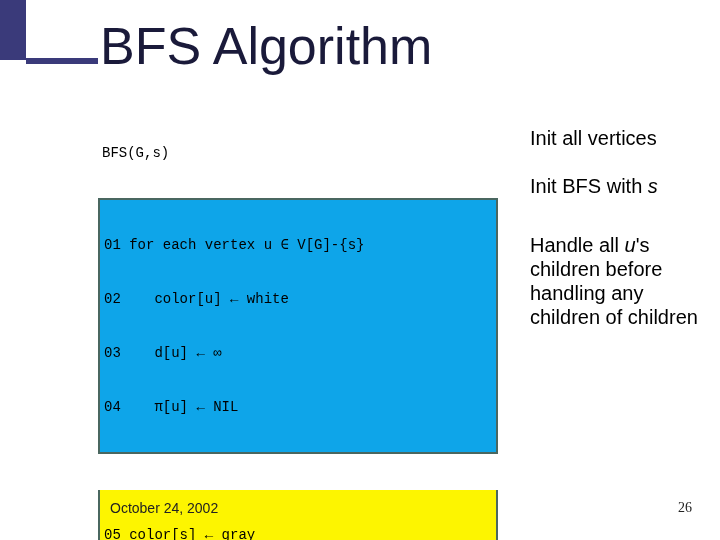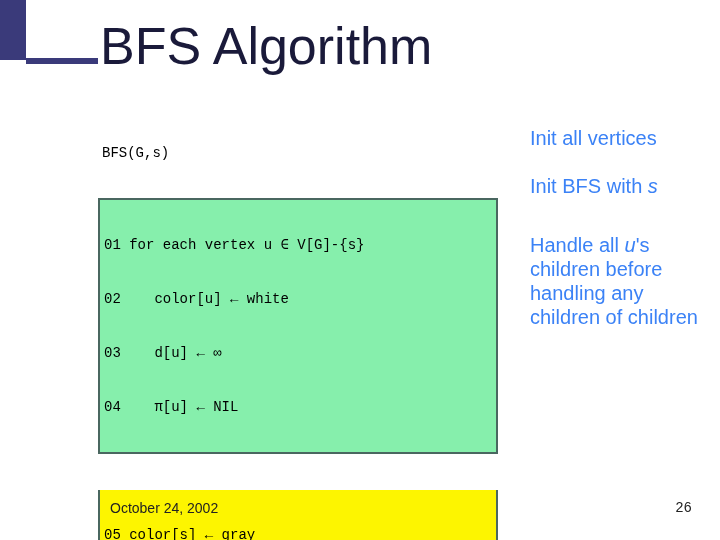--- a/index.html
+++ b/index.html
@@ -48,50 +48,50 @@
     color: #000;
     white-space: pre;
   }
   .code-line {
     padding: 0 4px;
   }
   .block {
     border: 2px solid #4a6760;
   }
   .block.no-top { border-top: none; }
-  .bg-orange { background: #86efac; }
+  .bg-orange { background: #0ea5e9; }
   .bg-yellow { background: #fdf500; }
   .notes {
     position: absolute;
     left: 530px;
     top: 126px;
     width: 175px;
     font-family: Verdana, Arial, sans-serif;
     font-size: 20px;
     line-height: 24px;
-    color: #3b82f6;
+    color: #000000;
   }
   .note1 { margin-bottom: 24px; }
   .note2 { margin-bottom: 35px; }
   .ital { font-style: italic; }
   .footer-left {
     position: absolute;
     left: 110px;
     bottom: 24px;
     font-size: 14px;
     color: #222;
     font-family: Arial, sans-serif;
   }
   .footer-right {
     position: absolute;
     right: 28px;
     bottom: 24px;
     font-size: 14px;
     color: #222;
-    font-family: Liberation Mono, monospace;
+    font-family: Liberation Serif, serif;
   }
 </style>
 </head>
 <body>
 
 <div class="accent"></div>
 
 <div class="title">BFS Algorithm</div>
 
 <div class="code-area">

